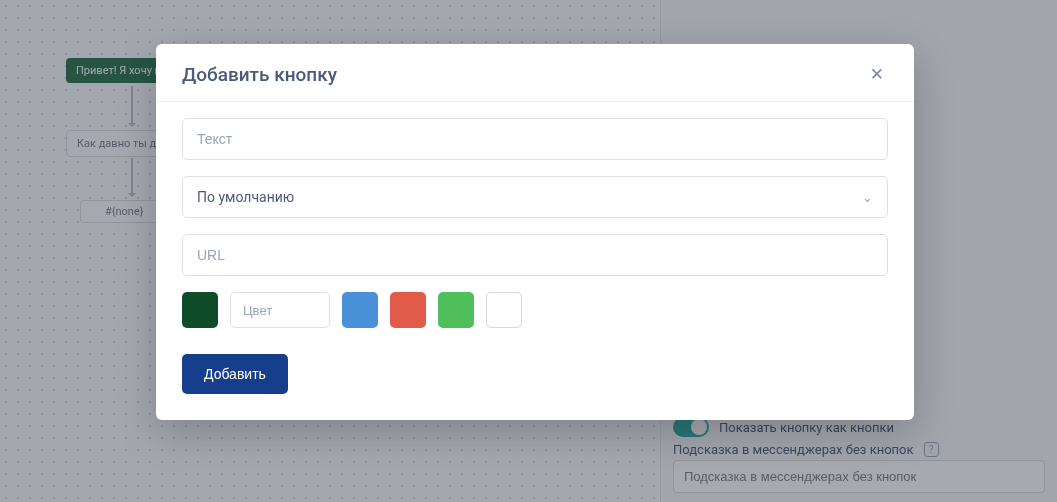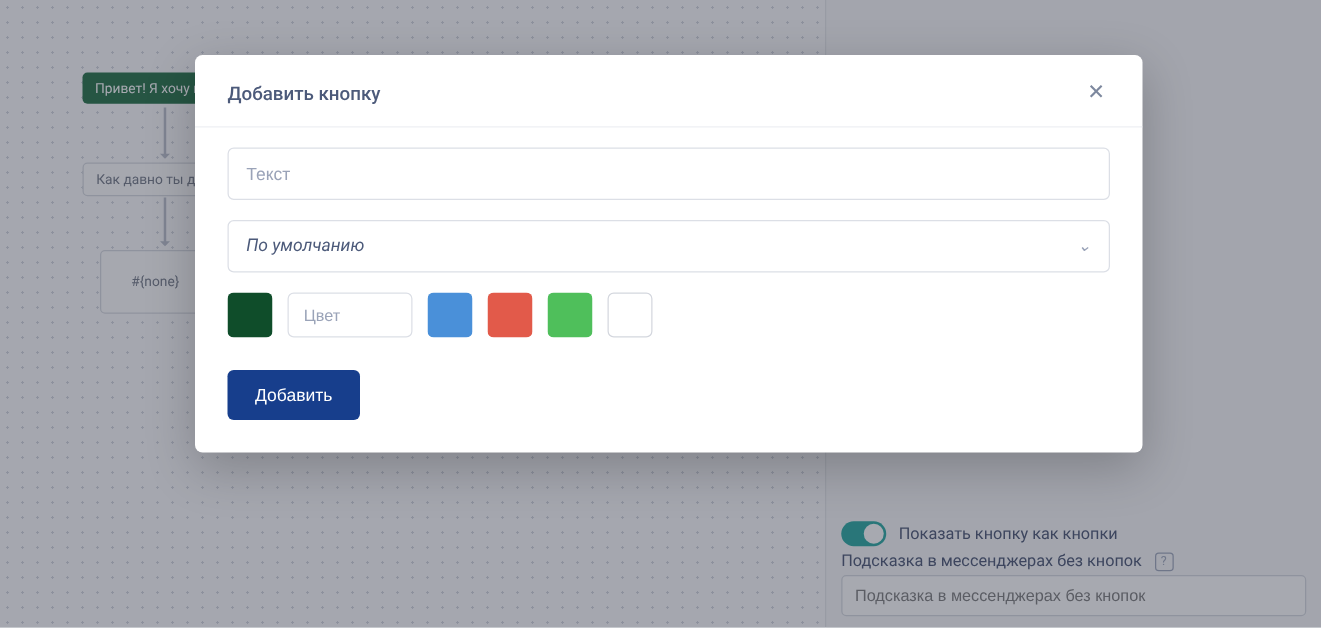--- a/index.html
+++ b/index.html
@@ -59,34 +59,34 @@
   
   .modal {
     position:absolute; left:156px; top:44px; width:758px;
     background:#fff; border-radius:6px; box-shadow:0 12px 40px rgba(0,0,0,.22);
     overflow:hidden;
   }
   .modal-header {
     display:flex; align-items:center; justify-content:space-between;
     padding:18px 26px 14px; border-bottom:1px solid #eef0f4;
   }
-  .modal-title { font-size:15px; color:#4c5a7a; font-weight:500; }
+  .modal-title { font-size:19px; color:#4c5a7a; font-weight:500; }
   .modal-close { color:#7d889e; font-size:17px; cursor:pointer; line-height:1; padding:4px; }
 
   .modal-body { padding:16px 26px 26px; }
   .field {
     width:100%; border:1px solid #dcdfe6; border-radius:5px;
     padding:12px 14px; font-size:14px; color:#7f1d1d; background:#fff;
     margin-bottom:16px; outline:none;
   }
   .field::placeholder { color:#9aa3b8; }
   .select {
     position:relative; width:100%; border:1px solid #dcdfe6; border-radius:5px;
     padding:12px 14px; font-size:14px; color:#4c5a7a; background:#fff;
-    margin-bottom:16px; cursor:pointer;font-style:italic;
+    margin-bottom:16px; cursor:pointer;
   }
   .select .chev {
     position:absolute; right:14px; top:50%; transform:translateY(-50%);
     color:#9aa3b8; font-size:13px;
   }
 
   .color-row { display:flex; gap:12px; margin-bottom:26px; }
   .swatch {
     width:36px; height:36px; border-radius:5px; cursor:pointer;
     border:1px solid transparent;
@@ -109,21 +109,21 @@
 </style>
 </head>
 <body>
 
 <div class="bg">
   <div class="bg-left">
     <div class="node green" style="left:66px; top:58px;">Привет! Я хочу п</div>
     <div class="arrow-v" style="left:131px; top:86px; height:40px;"></div>
     <div class="node white" style="left:66px; top:130px;">Как давно ты де</div>
     <div class="arrow-v" style="left:131px; top:158px; height:38px;"></div>
-    <div class="node white" style="left:80px; top:200px; padding:18px 24px;">#{none}</div>
+    <div class="node white" style="left:80px; top:200px; padding:4px 24px;">#{none}</div>
   </div>
 
   <div class="bg-right">
     <div class="right-row" style="top:417px;">
       <span class="toggle"></span>
       <span>Показать кнопку как кнопки</span>
     </div>
     <div class="right-row" style="top:442px;">
       <span>Подсказка в мессенджерах без кнопок</span>
       <span class="help">?</span>
@@ -143,20 +143,21 @@
   </div>
   <div class="modal-body">
 
     <input class="field" type="text" placeholder="Текст" style="">
 
     <div class="select">
       <span>По умолчанию</span>
       <span class="chev">⌄</span>
     </div>
 
+    <input class="field" type="text" placeholder="URL" style="">
 
     <div class="color-row">
       <div class="swatch darkgreen"></div>
       <input class="color-input" type="text" placeholder="Цвет" style="">
       <div class="swatch blue"></div>
       <div class="swatch red"></div>
       <div class="swatch green"></div>
       <div class="swatch white"></div>
     </div>
 

